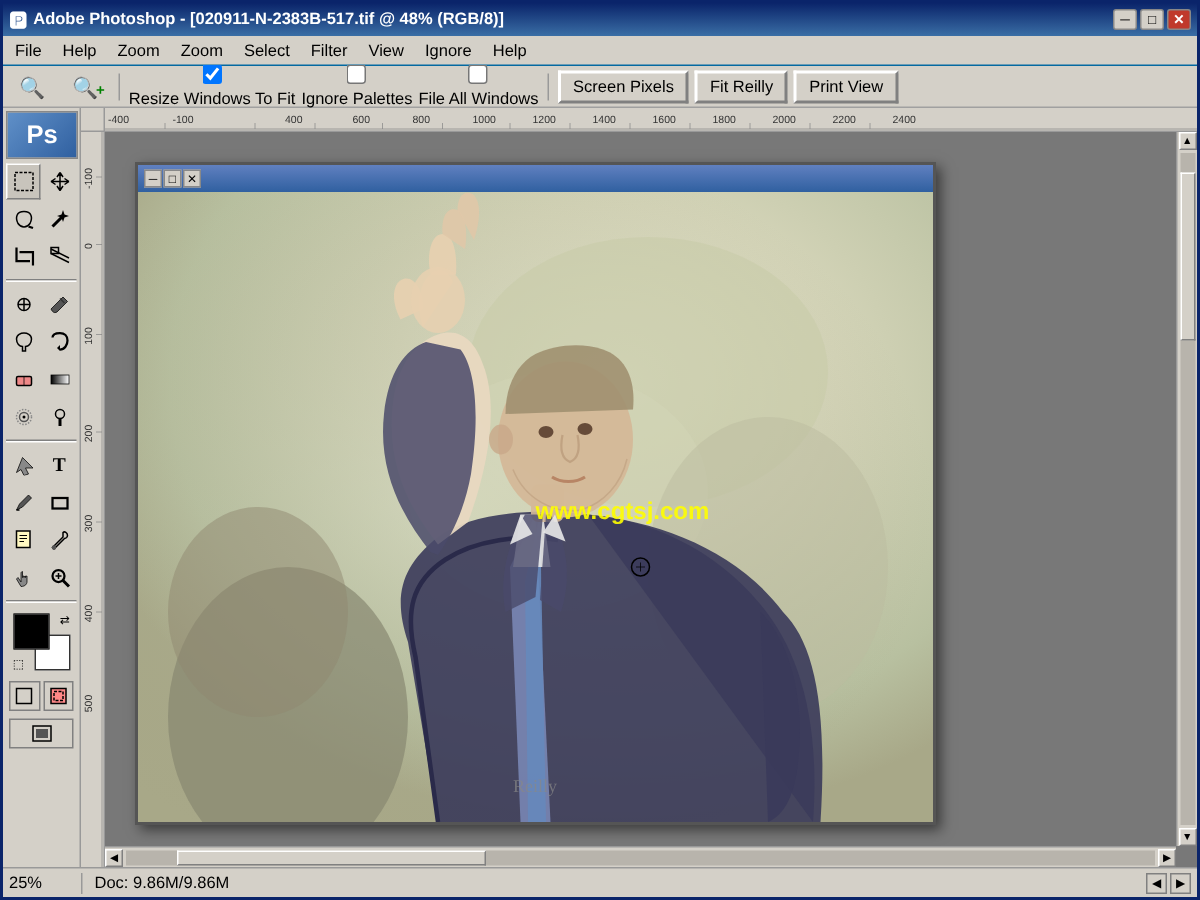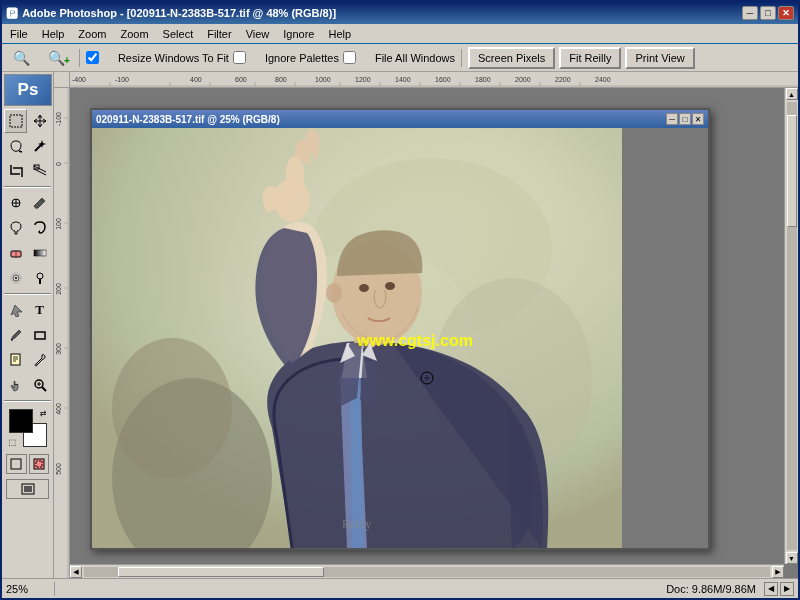--- a/index.html
+++ b/index.html
@@ -59,21 +59,21 @@
     .toolbar-btn {
       height: 22px;
       padding: 2px 6px;
       background: #d4d0c8;
       border: 1px solid transparent;
       cursor: pointer;
       font-size: 11px;
       display: flex; align-items: center;
     }
     .toolbar-sep { width: 1px; height: 18px; background: #999; margin: 0 2px; }
-    .toolbar-check { display: flex; align-items: center; gap: 19px; font-size: 11px; cursor: pointer; }
+    .toolbar-check { display: flex; align-items: center; gap: 4px; font-size: 11px; cursor: pointer; flex-direction: column; }
     .toolbar-check input { margin: 0; }
     .toolbar-btn-raised {
       height: 22px;
       padding: 2px 8px;
       background: #d4d0c8;
       border: 2px solid;
       border-color: #fff #808080 #808080 #fff;
       cursor: pointer;
       font-size: 11px;
     }
@@ -169,40 +169,40 @@
     }
 
     .canvas-wrapper {
       position: absolute;
       top: 20px; left: 20px;
       border: 2px solid #555;
       box-shadow: 3px 3px 8px rgba(0,0,0,0.5);
     }
 
     .canvas-inner {
-      width: 616px;
+      width: 530px;
       height: 420px;
       position: relative;
       overflow: hidden;
     }
 
     
     .status-bar {
       height: 20px;
       background: #d4d0c8;
       border-top: 1px solid #999;
       display: flex;
       align-items: center;
       padding: 0 4px;
       font-size: 11px;
       gap: 8px;
     }
     .status-zoom { min-width: 40px; }
     .status-sep { width: 1px; height: 14px; background: #999; }
-    .status-doc { flex: 1; text-align: right; }
+    .status-doc { flex: 1; }
     .status-nav { display: flex; align-items: center; gap: 2px; }
     .status-nav-btn {
       width: 14px; height: 14px;
       background: #d4d0c8;
       border: 1px solid #808080;
       display: flex; align-items: center; justify-content: center;
       font-size: 8px; cursor: pointer;
     }
     .scroll-btn {
       width: 12px; height: 12px;
@@ -576,21 +576,20 @@
             <line x1="10" y1="320" x2="14" y2="320" stroke="#888" stroke-width="0.5"></line>
             <text x="1" y="375" font-size="7" fill="#333" transform="rotate(-90,7,375)" text-anchor="middle">500</text>
           </svg>
         </div>
 
         <div class="canvas-container">
 
           <div class="canvas-wrapper">
 
             <div style="height:18px; background: linear-gradient(to bottom, #6080c0, #3060a0); display:flex; align-items:center; justify-content:space-between; padding:0 4px;">
-              <span style="color:white; font-size:10px; font-weight:bold;">020911-N-2383B-517.tif @ 25% (RGB/8)</span>
               <div style="display:flex; gap:1px;">
                 <div style="width:12px;height:12px;background:#d4d0c8;border:1px solid #888;display:flex;align-items:center;justify-content:center;font-size:8px;cursor:pointer;">─</div>
                 <div style="width:12px;height:12px;background:#d4d0c8;border:1px solid #888;display:flex;align-items:center;justify-content:center;font-size:8px;cursor:pointer;">□</div>
                 <div style="width:12px;height:12px;background:#d4d0c8;border:1px solid #888;display:flex;align-items:center;justify-content:center;font-size:8px;cursor:pointer;">✕</div>
               </div>
             </div>
             <div class="canvas-inner">
               
               <svg width="530" height="420" xmlns="http://www.w3.org/2000/svg">
 

